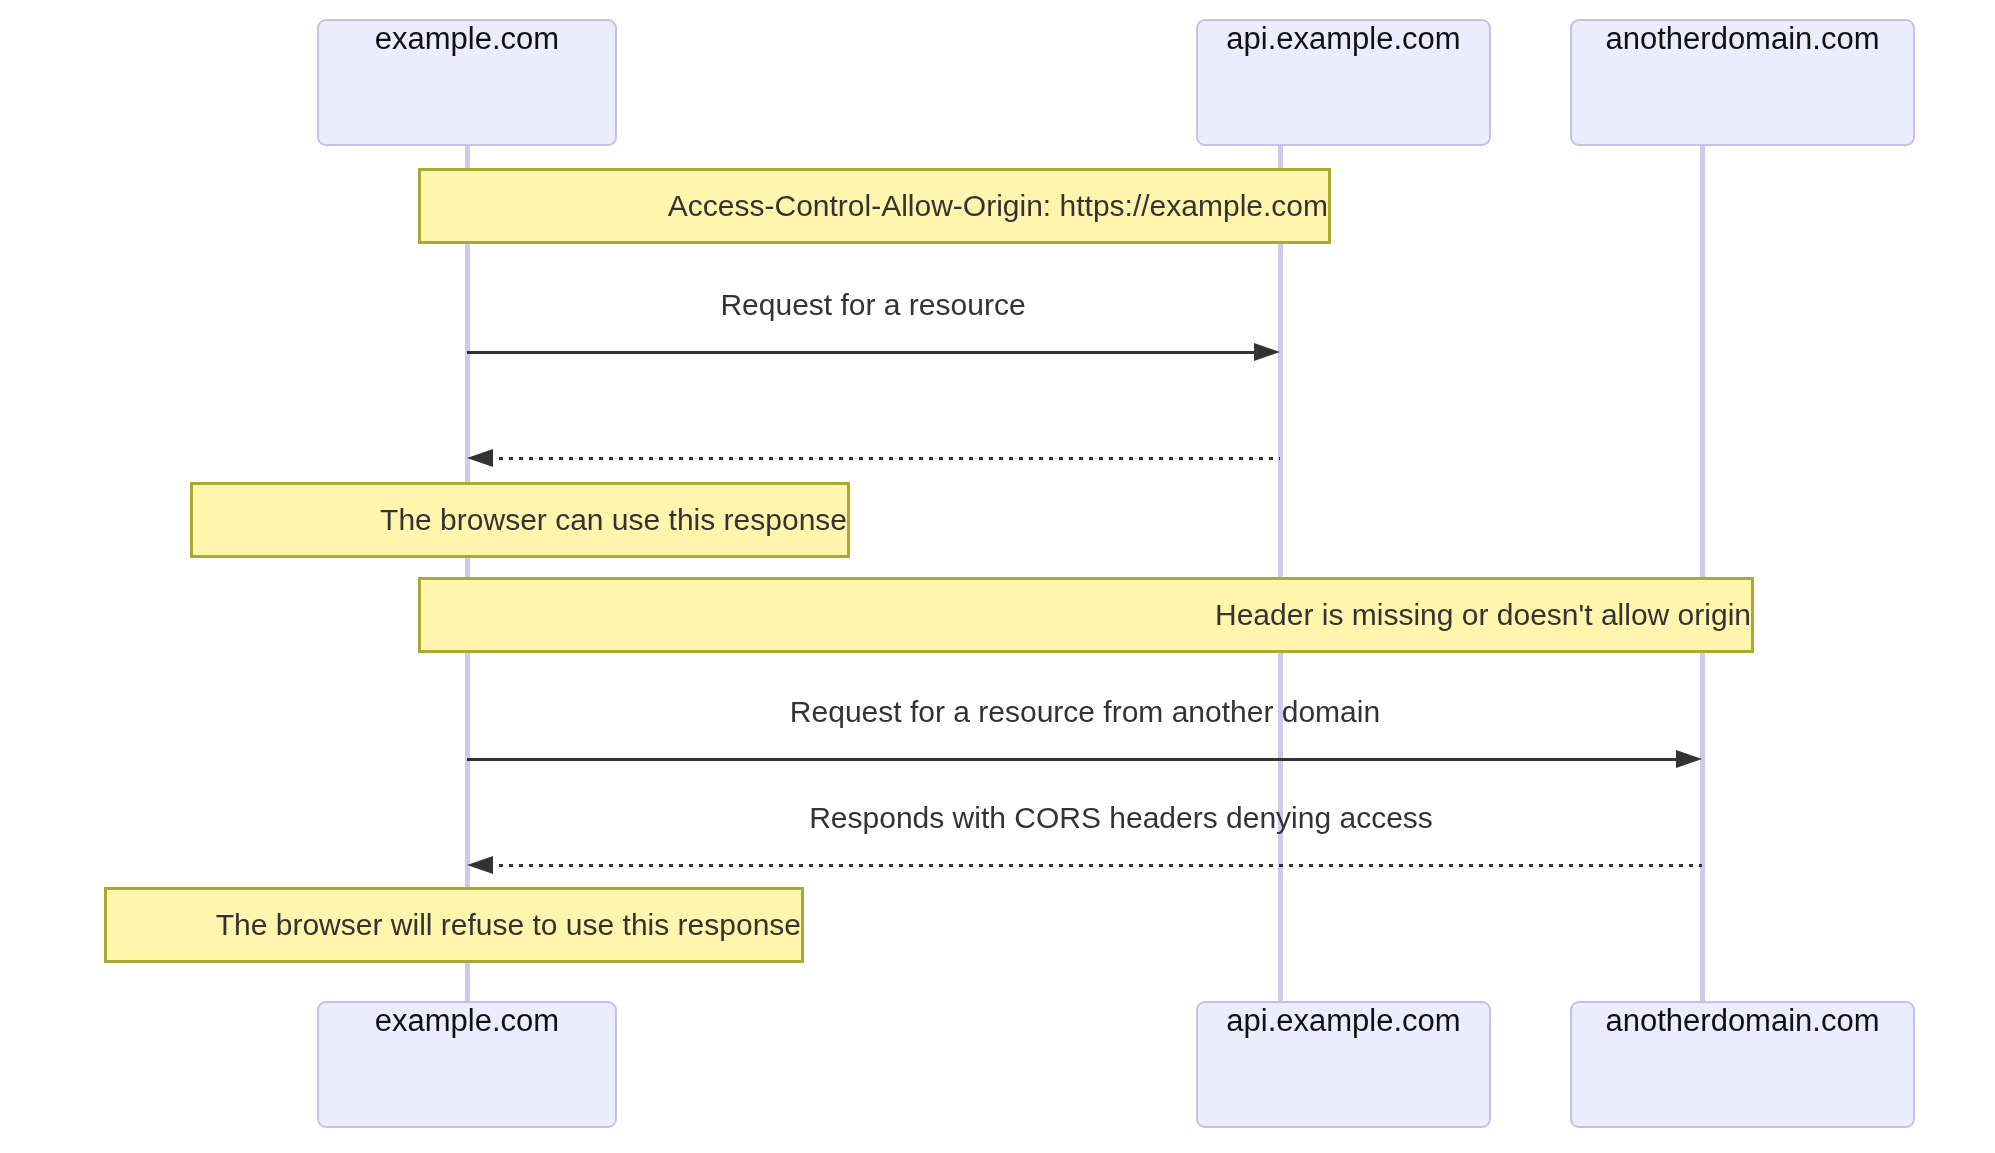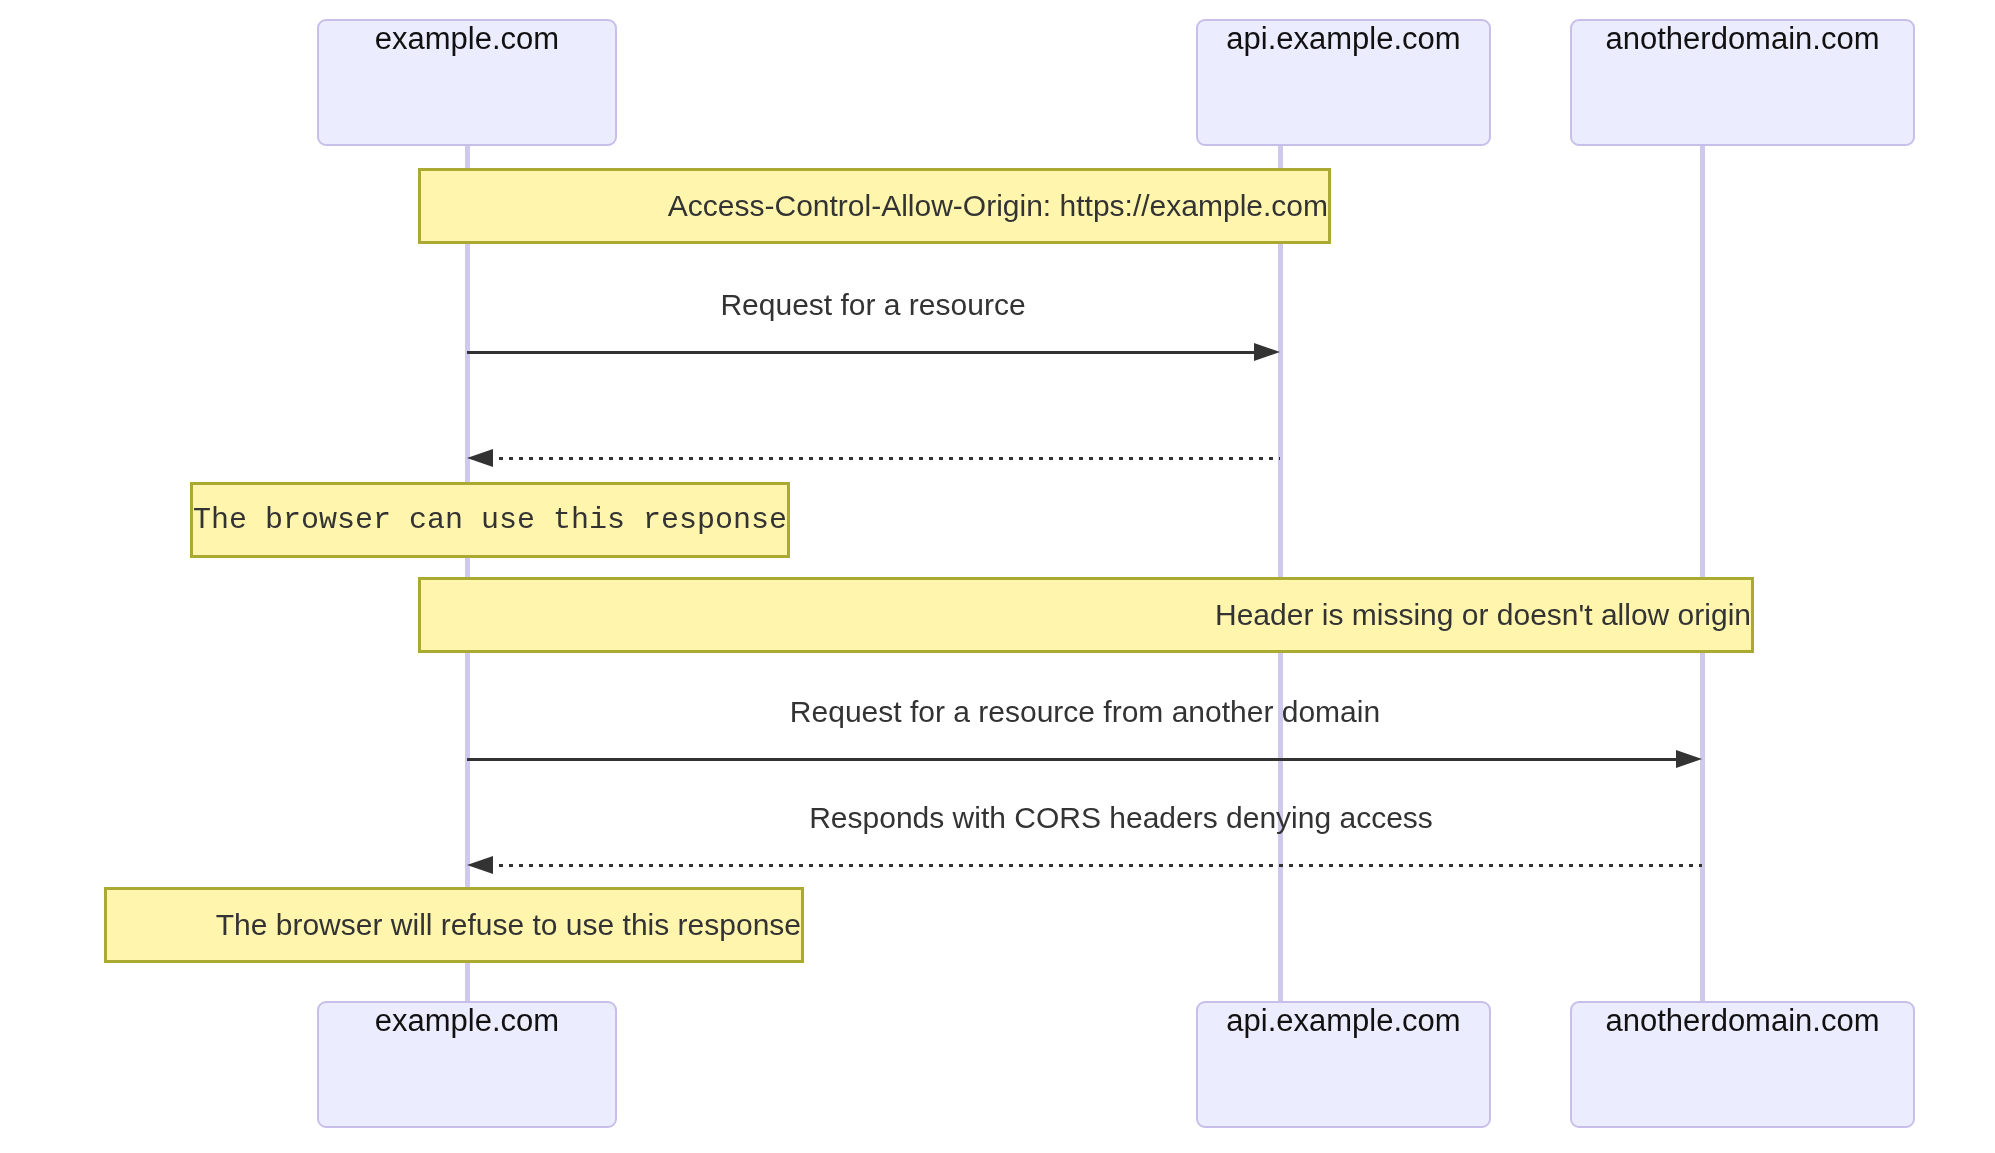--- a/index.html
+++ b/index.html
@@ -55,21 +55,21 @@
     box-sizing: border-box;
     display: flex;
     align-items: center;
     justify-content: flex-end;
     font-size: 30px;
     color: #333333;
     z-index: 3;
     white-space: nowrap;
   }
   .note.n1 { left: 418px; top: 168px; width: 913px; }
-  .note.n2 { left: 190px; top: 482px; width: 600px; font-family: Liberation Mono, monospace; }
+  .note.n2 { left: 190px; top: 482px; width: 660px; }
   .note.n3 { left: 418px; top: 577px; width: 1336px; }
   .note.n4 { left: 104px; top: 887px; width: 700px; }
 
   
   .msg-label {
     position: absolute;
     transform: translateX(-50%);
     font-size: 30px;
     color: #333333;
     white-space: nowrap;

